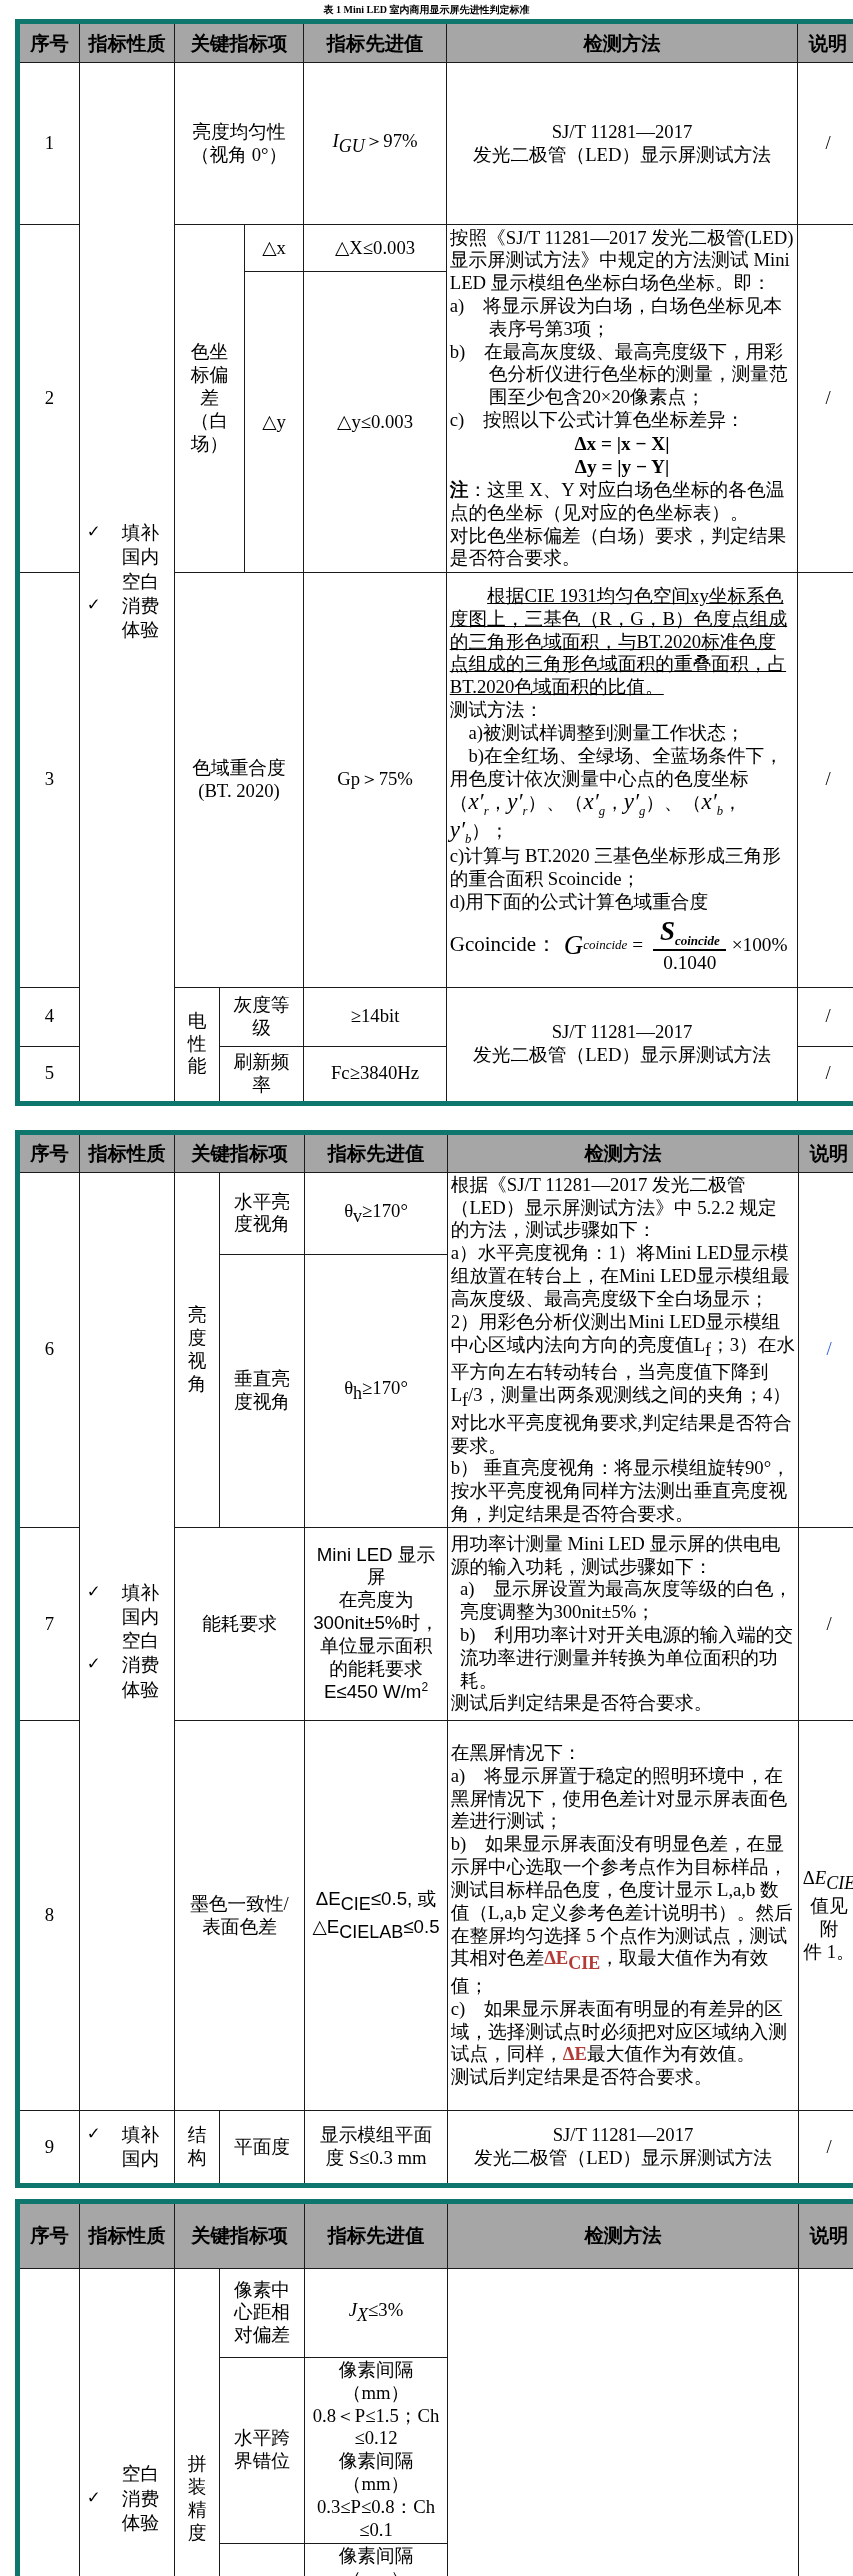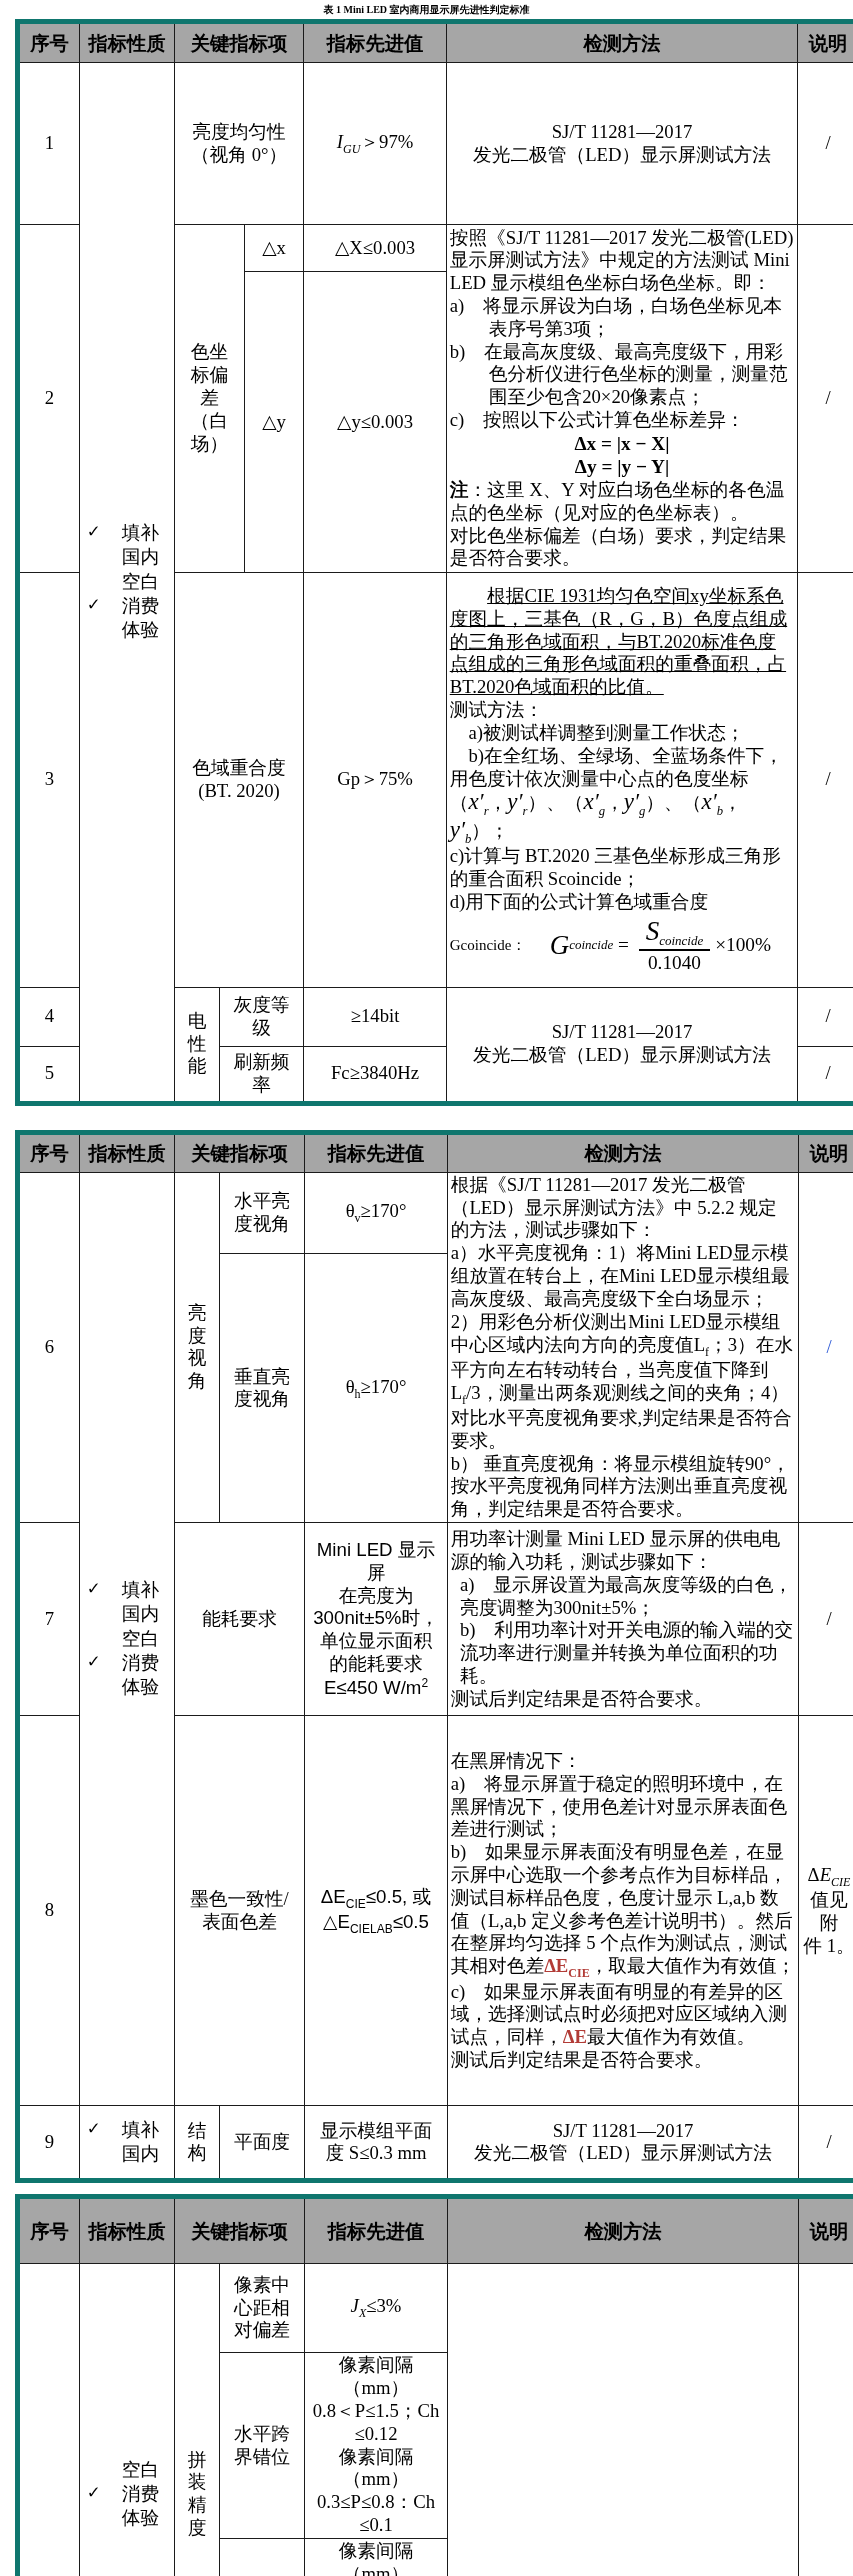--- a/index.html
+++ b/index.html
@@ -26,28 +26,28 @@
   .method{ text-align:left;padding:4px 8px 4px 8.7px;}
   .m-center{text-align:center;}
   .method .li{padding-left:39px;text-indent:-39px;}
   .method .li7{padding-left:9.3px;}
   .method .ind{text-indent:2em;text-decoration:underline;}
   .cform{text-align:center;font-weight:bold;font-size:19.3px;}
   .red{color:#b23b36;font-weight:bold;}
   .mv{font-style:italic;font-size:23px;line-height:1;}
   .mv sub{font-size:12.7px;font-style:italic;}
   .gform{display:flex;align-items:center;margin-top:2.7px;}
-  .glabel{font-size:15px;}
+  .glabel{font-size:21px;}
   .gmath{flex:1;display:flex;align-items:center;justify-content:center;font-size:19.3px;}
   .gmath .bigvar{font-style:italic;font-size:27px;}
   .gsub{font-size:13px;font-style:italic;}
   .frac{display:inline-flex;flex-direction:column;align-items:center;margin:0 5.3px;vertical-align:middle;}
-  .ftop{border-bottom:2px solid #000;padding:0 6.7px;line-height:1.15;}
+  .ftop{border-bottom:2px solid #000;padding:0 6.7px;line-height:1.15;font-weight:bold;}
   .fbot{line-height:1.2;}
-  sub{font-size:12px;}
+  sub{font-size:18px;}
   sup{font-size:12px;}
 </style>
 </head>
 <body>
 
 <div class="doc-title">表 1 Mini LED 室内商用显示屏先进性判定标准</div>
 
 <table class="t s1">
   <colgroup>
     <col style="width:62px">

